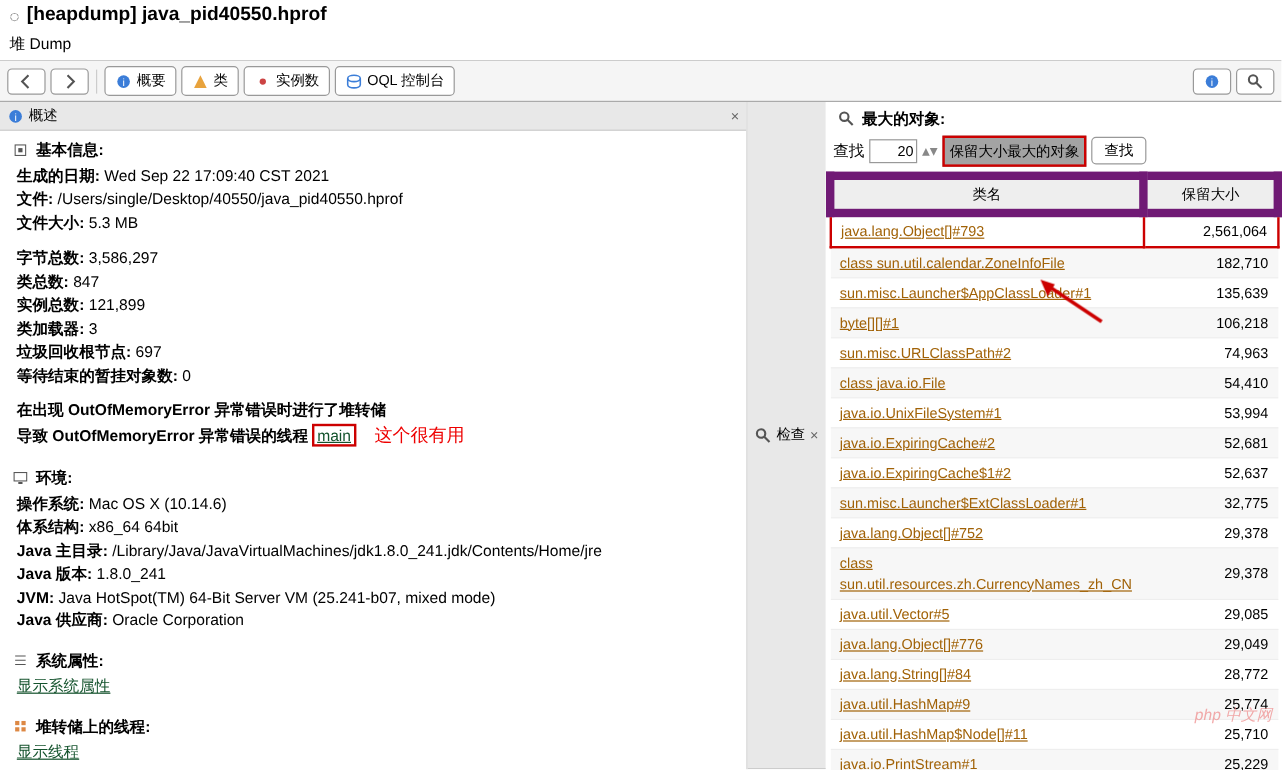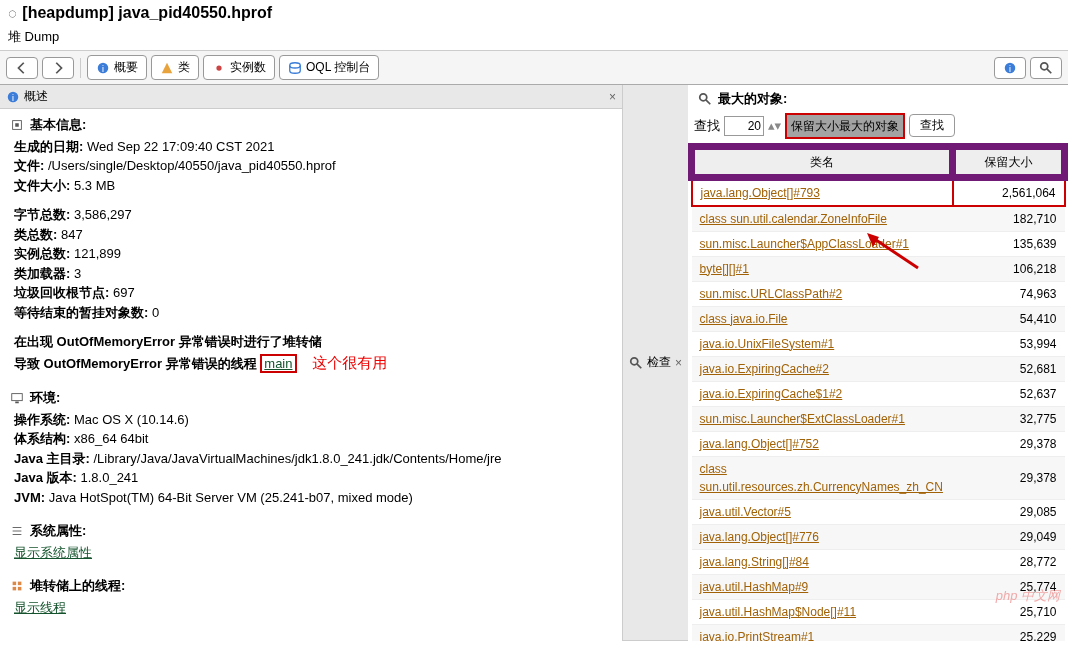--- a/index.html
+++ b/index.html
@@ -148,20 +148,21 @@
             <line x1="6" y1="13" x2="10" y2="13" stroke="#555" stroke-width="2"></line>
           </svg>
         <span>环境:</span>
       </div>
       <div class="section-body">
         <div class="info-line"><span class="bold">操作系统:</span> <span>Mac OS X (10.14.6)</span></div>
         <div class="info-line"><span class="bold">体系结构:</span> <span>x86_64 64bit</span></div>
         <div class="info-line"><span class="bold">Java 主目录:</span> <span>/Library/Java/JavaVirtualMachines/jdk1.8.0_241.jdk/Contents/Home/jre</span></div>
         <div class="info-line"><span class="bold">Java 版本:</span> <span>1.8.0_241</span></div>
         <div class="info-line"><span class="bold">JVM:</span> <span>Java HotSpot(TM) 64-Bit Server VM (25.241-b07, mixed mode)</span></div>
+        <div class="info-line"><span class="bold">Java 供应商:</span> <span>Oracle Corporation</span></div>
       </div>
 
       <div class="section-head">
         <svg class="ico" viewBox="0 0 16 16">
             <line x1="3" y1="4" x2="13" y2="4" stroke="#555"></line>
             <line x1="3" y1="8" x2="13" y2="8" stroke="#555"></line>
             <line x1="3" y1="12" x2="13" y2="12" stroke="#555"></line>
           </svg>
         <span>系统属性:</span>
       </div>

